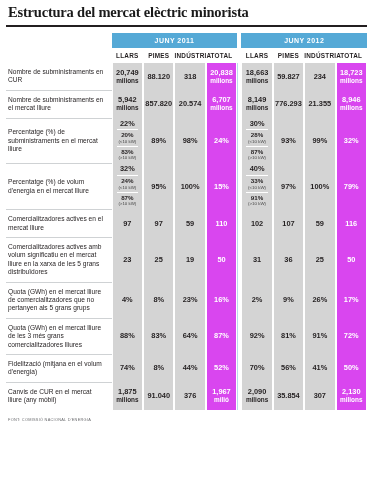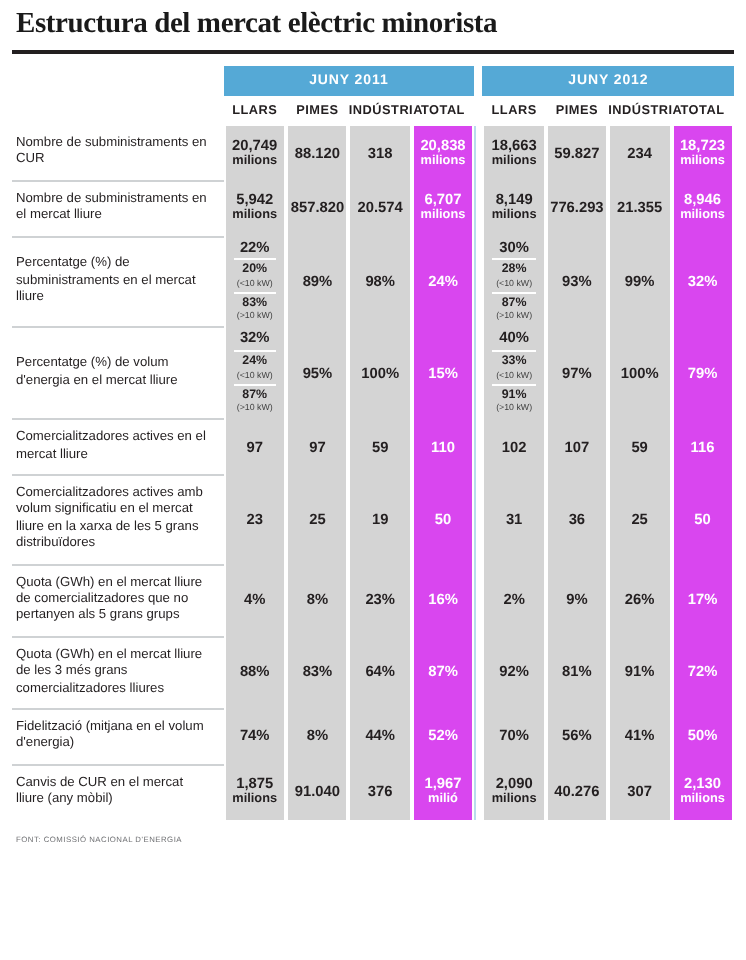--- a/index.html
+++ b/index.html
@@ -257,21 +257,21 @@
           <td class="cell total"><span class="pad"><span>50%</span></span></td>
         </tr>
         <tr class="datarow">
           <td class="rowlabel">Canvis de CUR en el mercat lliure (any mòbil)</td>
           <td class="cell"><span class="pad"><span>1,875</span><span class="unit">milions</span></span></td>
           <td class="cell"><span class="pad"><span>91.040</span></span></td>
           <td class="cell"><span class="pad"><span>376</span></span></td>
           <td class="cell total"><span class="pad"><span>1,967</span><span class="unit">milió</span></span></td>
           <td class="midgap"></td>
           <td class="cell"><span class="pad"><span>2,090</span><span class="unit">milions</span></span></td>
-          <td class="cell"><span class="pad"><span>40.276</span></span></td>
+          <td class="cell"><span class="pad"><span>35.854</span></span></td>
           <td class="cell"><span class="pad"><span>307</span></span></td>
           <td class="cell total"><span class="pad"><span>2,130</span><span class="unit">milions</span></span></td>
         </tr>
       </tbody>
   </table>
 
   <div class="source">Font: Comissió Nacional d'Energia</div>
 </div>
 
 </body></html>

